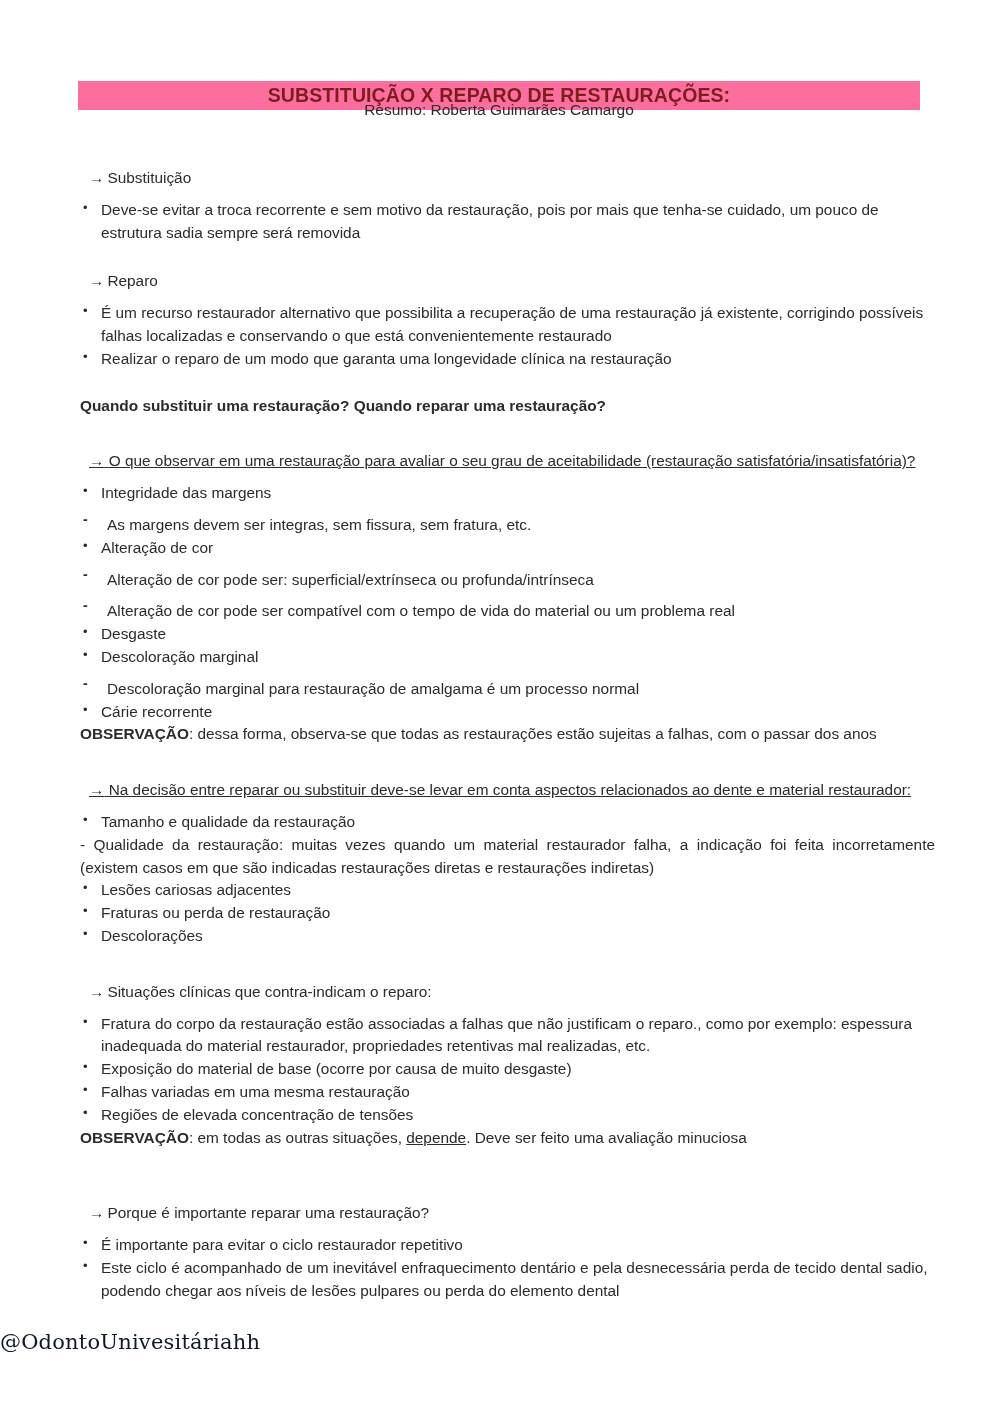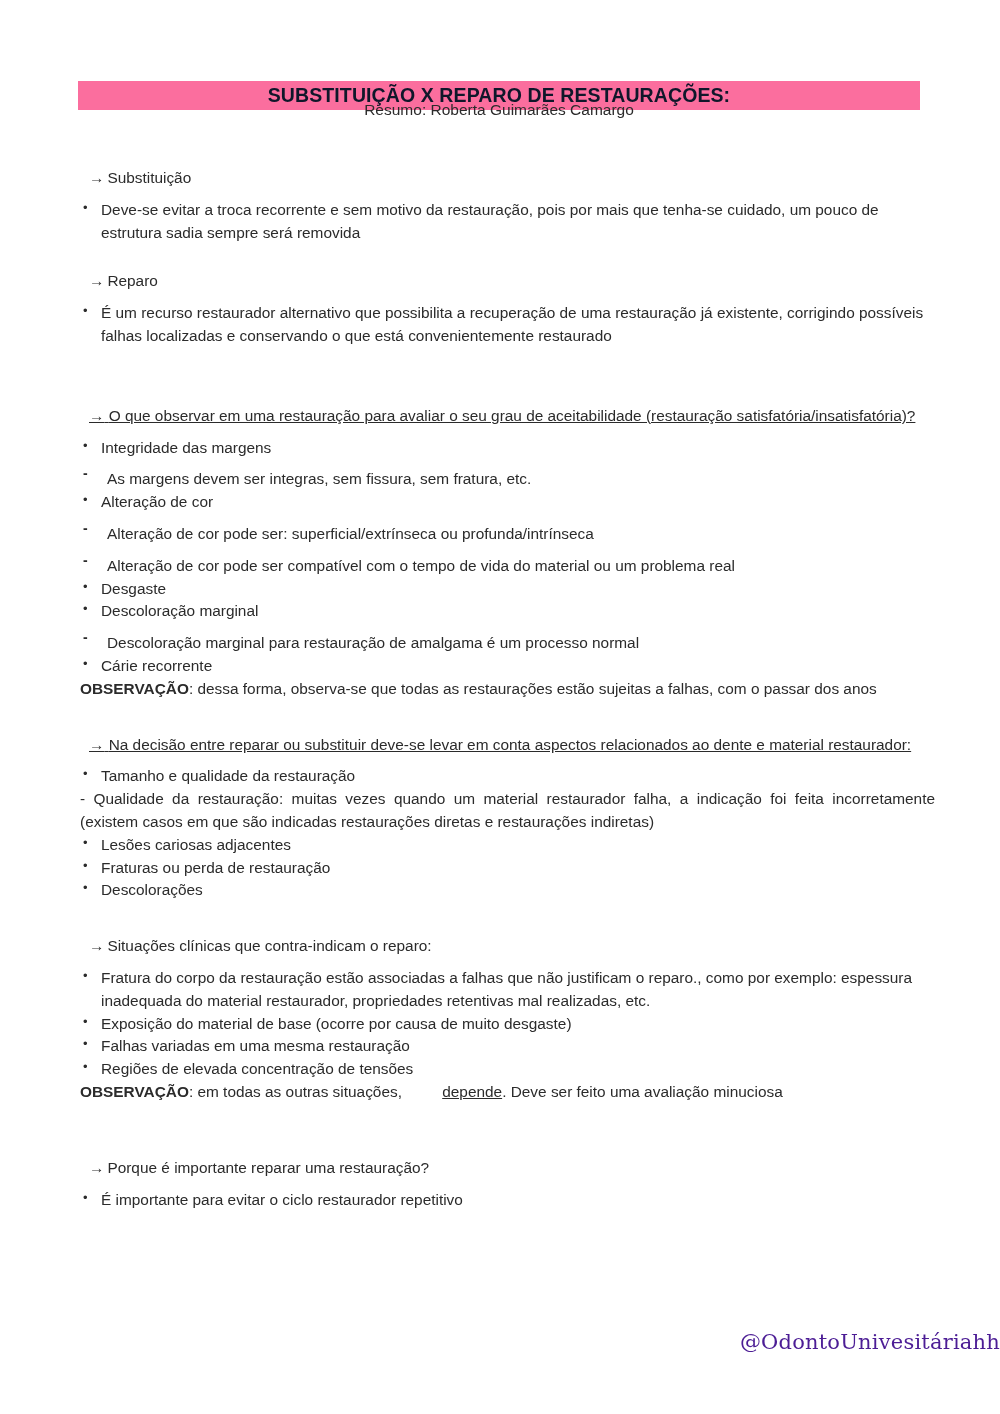--- a/index.html
+++ b/index.html
@@ -31,21 +31,21 @@
     width: 842px;
     height: 29px;
     background: #fb6e9e;
     display: flex;
     align-items: center;
     justify-content: center;
   }
   .title-bar .title-text {
     font-size: 19.5px;
     font-weight: bold;
-    color: #0f172a;
+    color: #7f1d1d;
     letter-spacing: 0.1px;
     white-space: nowrap;
   }
   .subtitle {
     position: absolute;
     left: 78px;
     top: 101px;
     width: 842px;
     text-align: center;
     font-size: 15.5px;
@@ -122,40 +122,39 @@
   .plain {
     margin: 0;
   }
   .plain-just {
     margin: 0;
     text-align: justify;
     text-justify: inter-word;
   }
 
   .bold { font-weight: bold; }
-  .ul { text-decoration: underline; margin-left: 36px; }
+  .ul { text-decoration: underline; }
   .bold-ul { font-weight: bold; text-decoration: underline; }
 
   .gap-sm { height: 9px; }
   .gap-md { height: 17px; }
   .gap-lg { height: 24px; }
   .gap-xl { height: 44px; }
 
   
   .footer-handle {
     position: absolute;
     left: 0;
     right: 0;
     top: 1330px;
-    text-align: right;
+    text-align: left;
     font-family: "DejaVu Serif", serif;
     font-size: 21px;
-    color: #4c1d95;
+    color: #0f172a;
     letter-spacing: 0.2px;
-    margin-left: 28px;
   }
 </style>
 </head>
 <body>
 
 <div class="page">
 
   <div class="title-bar">
     <span class="title-text">SUBSTITUIÇÃO X REPARO DE RESTAURAÇÕES:</span>
   </div>
@@ -163,23 +162,25 @@
 
   <div class="content">
 
     <p class="arrow-line"><span class="arrow">→</span><span>Substituição</span></p>
     <p class="bullet">Deve-se evitar a troca recorrente e sem motivo da restauração, pois por mais que tenha-se cuidado, um pouco de estrutura sadia sempre será removida</p>
 
     <div class="gap-md"></div>
 
     <p class="arrow-line"><span class="arrow">→</span><span>Reparo</span></p>
     <p class="bullet">É um recurso restaurador alternativo que possibilita a recuperação de uma restauração já existente, corrigindo possíveis falhas localizadas e conservando o que está convenientemente restaurado</p>
-
-    <div class="gap-lg"></div>
-
+    <p class="bullet">Realizar o reparo de um modo que garanta uma longevidade clínica na restauração</p>
+
+    <div class="gap-lg"></div>
+
+    <p class="plain bold">Quando substituir uma restauração? Quando reparar uma restauração?</p>
 
     <div class="gap-lg"></div>
 
     <p class="arrow-just"><span class="arrow">→</span> <span>O que observar em uma restauração para avaliar o seu grau de aceitabilidade (restauração satisfatória/insatisfatória)?</span></p>
     <p class="bullet">Integridade das margens</p>
     <div class="gap-sm"></div>
     <p class="dash">As margens devem ser integras, sem fissura, sem fratura, etc.</p>
     <p class="bullet">Alteração de cor</p>
     <div class="gap-sm"></div>
     <p class="dash">Alteração de cor pode ser: superficial/extrínseca ou profunda/intrínseca</p>
@@ -207,18 +208,19 @@
     <p class="bullet">Fratura do corpo da restauração estão associadas a falhas que não justificam o reparo., como por exemplo: espessura inadequada do material restaurador, propriedades retentivas mal realizadas, etc.</p>
     <p class="bullet">Exposição do material de base (ocorre por causa de muito desgaste)</p>
     <p class="bullet">Falhas variadas em uma mesma restauração</p>
     <p class="bullet">Regiões de elevada concentração de tensões</p>
     <p class="plain"><span class="bold">OBSERVAÇÃO</span><span>: em todas as outras situações, </span><span class="ul">depende</span><span>. Deve ser feito uma avaliação minuciosa</span></p>
 
     <div class="gap-xl"></div>
 
     <p class="arrow-line"><span class="arrow">→</span><span>Porque é importante reparar uma restauração?</span></p>
     <p class="bullet">É importante para evitar o ciclo restaurador repetitivo</p>
+    <p class="bullet">Este ciclo é acompanhado de um inevitável enfraquecimento dentário e pela desnecessária perda de tecido dental sadio, podendo chegar aos níveis de lesões pulpares ou perda do elemento dental</p>
 
   </div>
 
   <div class="footer-handle">@OdontoUnivesitáriahh</div>
 
 </div>
 
 </body></html>

